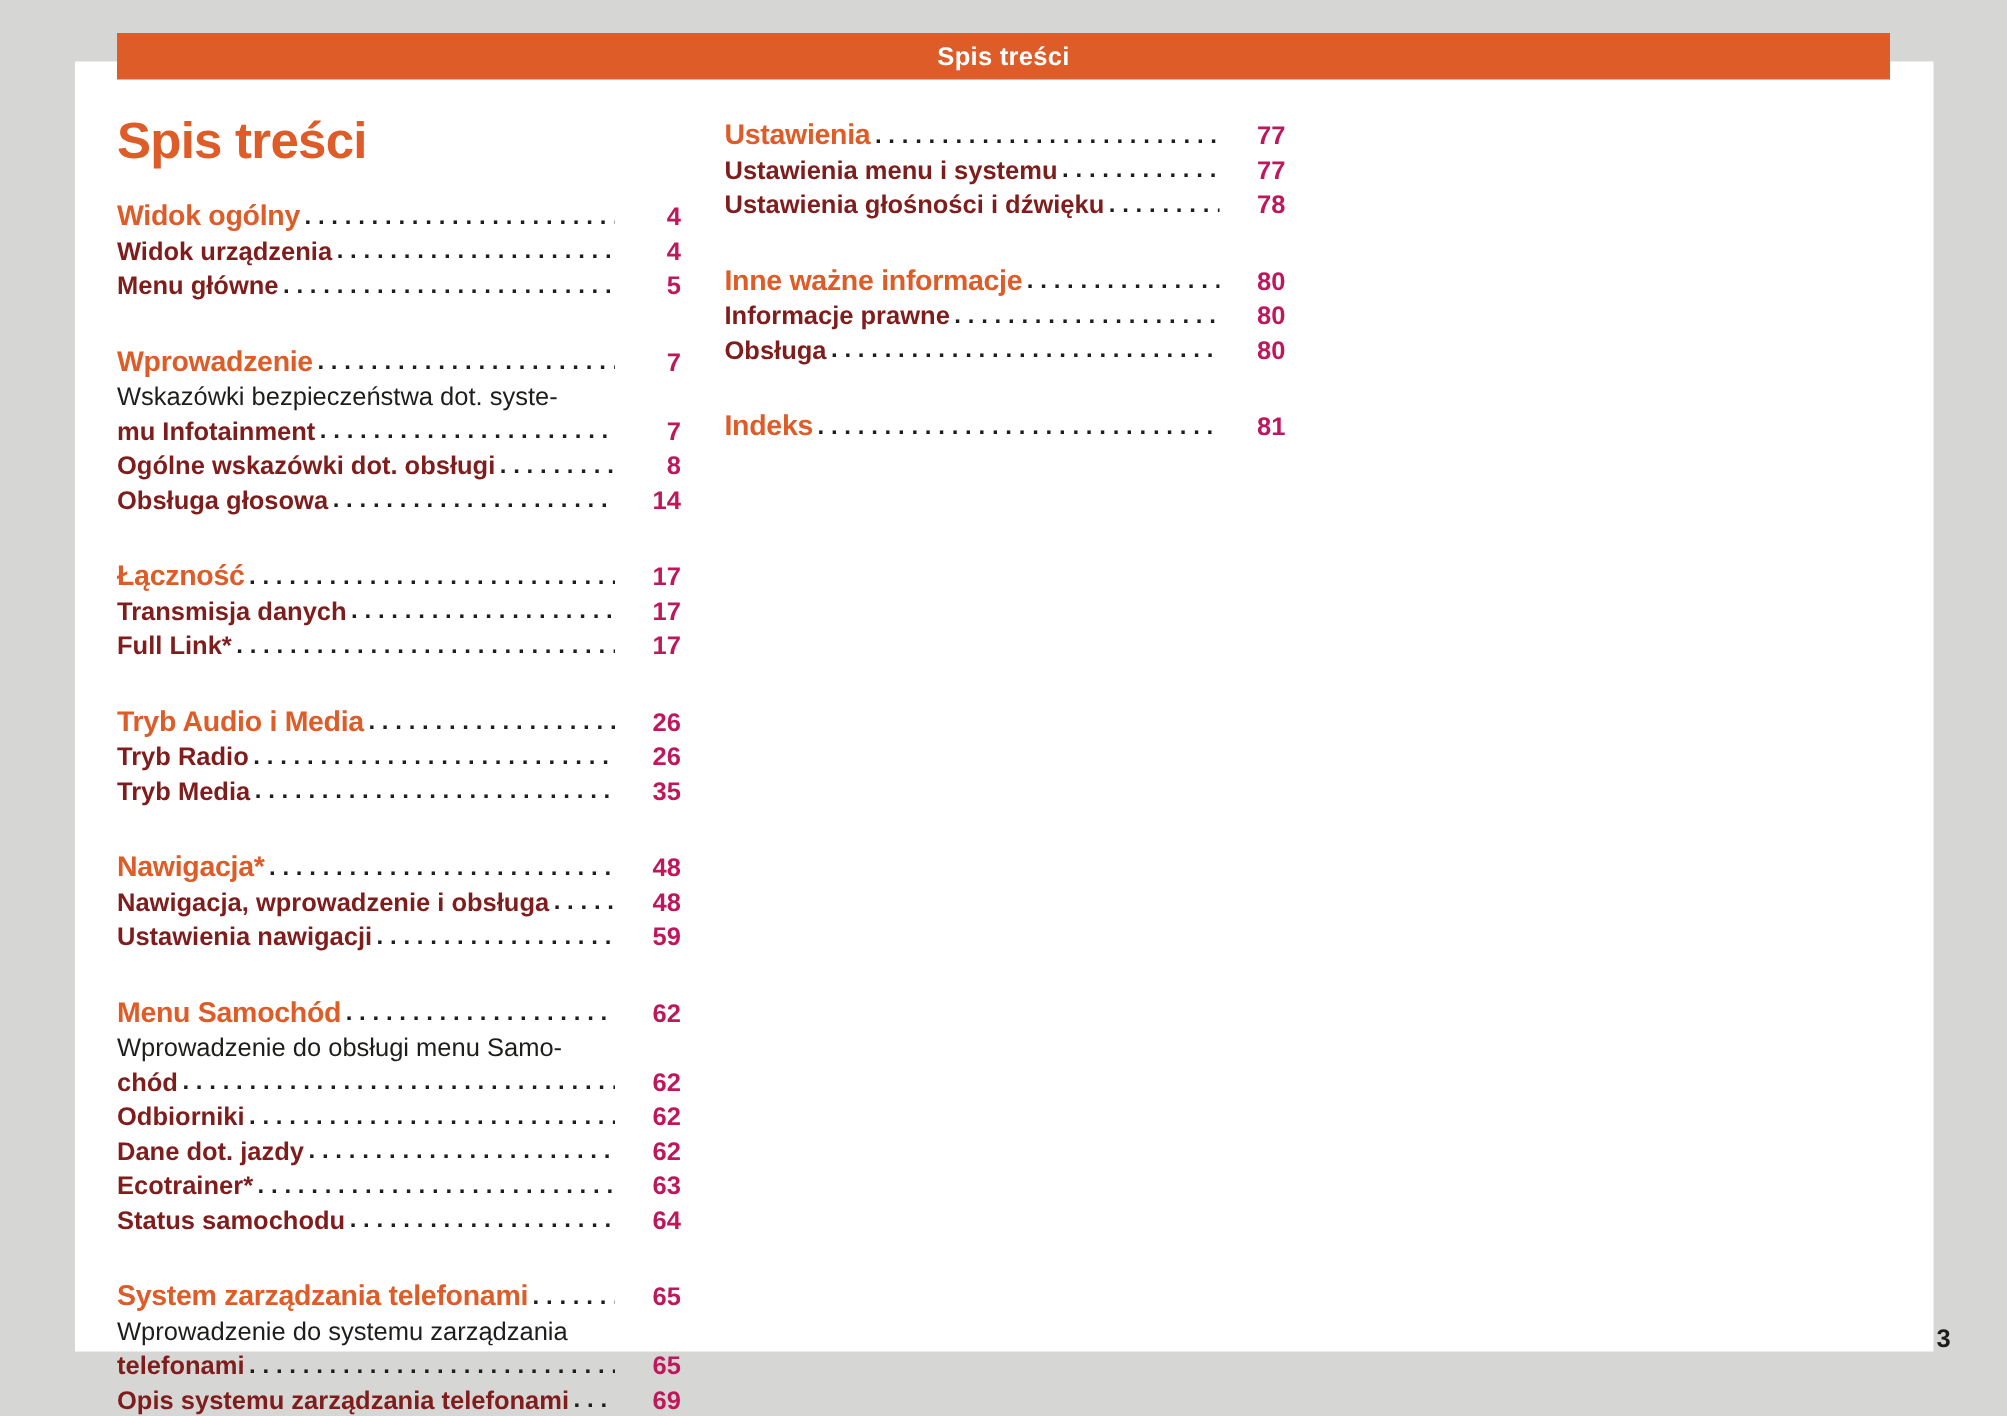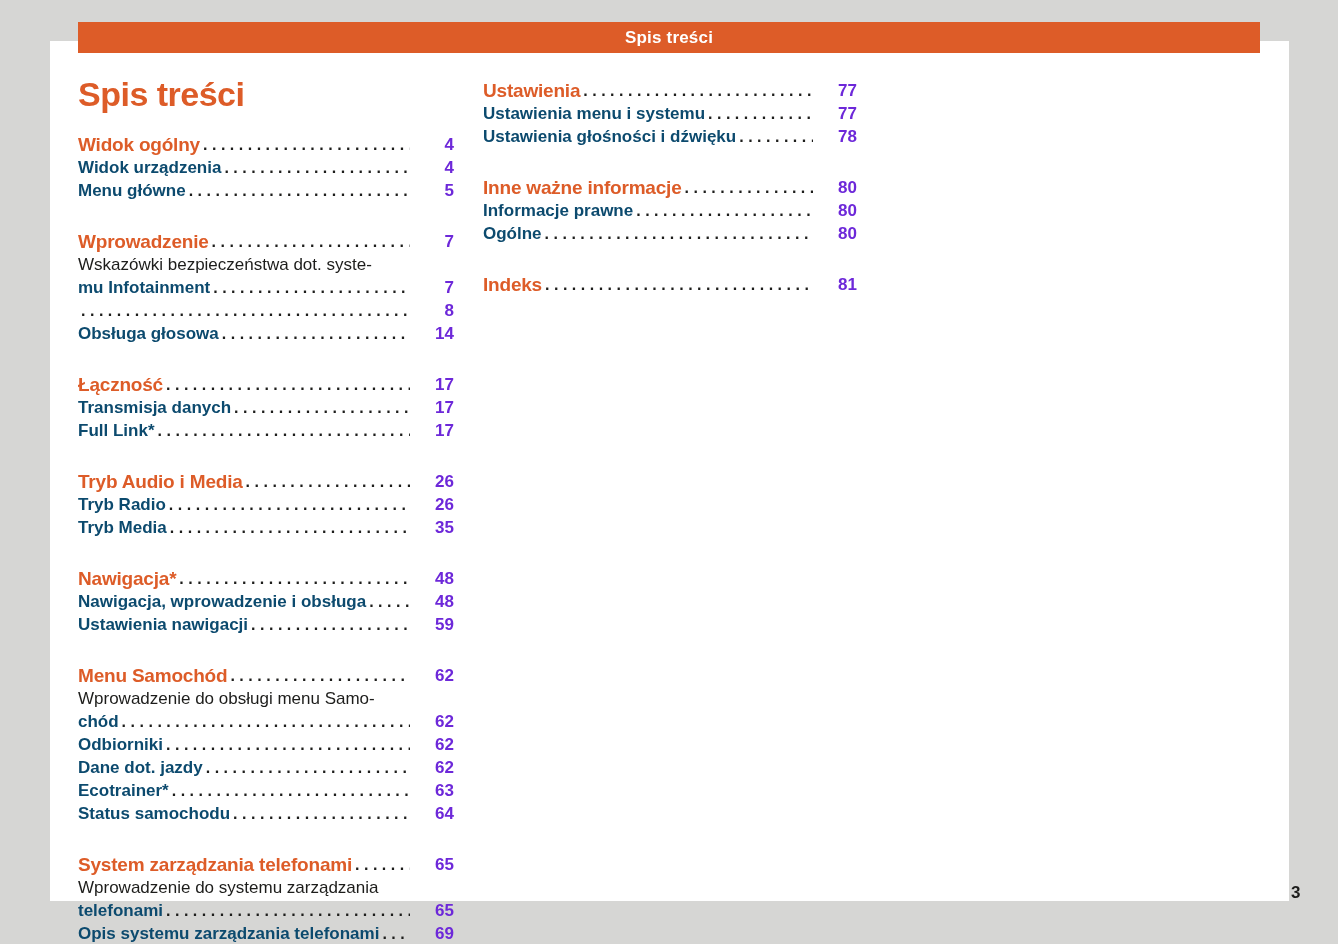--- a/index.html
+++ b/index.html
@@ -48,21 +48,21 @@
   .trow {
     display: flex;
     align-items: flex-start;
     line-height: 23px;
     font-size: 17px;
     font-weight: 700;
   }
   .trow .lbl {
     flex: 0 1 auto;
     white-space: nowrap;
-    color: #0c4a6e;
+    color: #7f1d1d;
   }
   .trow.head .lbl {
     font-size: 19px;
     color: #DD5C28;
     letter-spacing: -0.2px;
   }
   .tline1 {
     line-height: 23px;
     font-size: 17px;
     font-weight: 400;
@@ -83,21 +83,21 @@
   .leader::after {
     content: "................................................................";
   }
   .num {
     flex: 0 0 auto;
     width: 40px;
     text-align: right;
     font-size: 17px;
     line-height: 23px;
     font-weight: 700;
-    color: #6d28d9;
+    color: #be185d;
   }
   .folio {
     position: absolute;
     left: 1291px; top: 883px;
     font-size: 17px;
     font-weight: 700;
     color: #1D1D1B;
     z-index: 6;
   }
 </style>
@@ -136,20 +136,21 @@
           <span class="leader"></span>
           <span class="num">7</span>
         </div>
         <div class="tline1">Wskazówki bezpieczeństwa dot. syste-</div>
         <div class="trow">
           <span class="lbl">mu Infotainment</span>
           <span class="leader"></span>
           <span class="num">7</span>
         </div>
         <div class="trow">
+          <span class="lbl">Ogólne wskazówki dot. obsługi</span>
           <span class="leader"></span>
           <span class="num">8</span>
         </div>
         <div class="trow">
           <span class="lbl">Obsługa głosowa</span>
           <span class="leader"></span>
           <span class="num">14</span>
         </div>
       </div>
       <div class="section">
@@ -281,21 +282,21 @@
           <span class="lbl">Inne ważne informacje</span>
           <span class="leader"></span>
           <span class="num">80</span>
         </div>
         <div class="trow">
           <span class="lbl">Informacje prawne</span>
           <span class="leader"></span>
           <span class="num">80</span>
         </div>
         <div class="trow">
-          <span class="lbl">Ogólne</span>
+          <span class="lbl">Obsługa</span>
           <span class="leader"></span>
           <span class="num">80</span>
         </div>
       </div>
       <div class="section">
         <div class="trow head">
           <span class="lbl">Indeks</span>
           <span class="leader"></span>
           <span class="num">81</span>
         </div>

